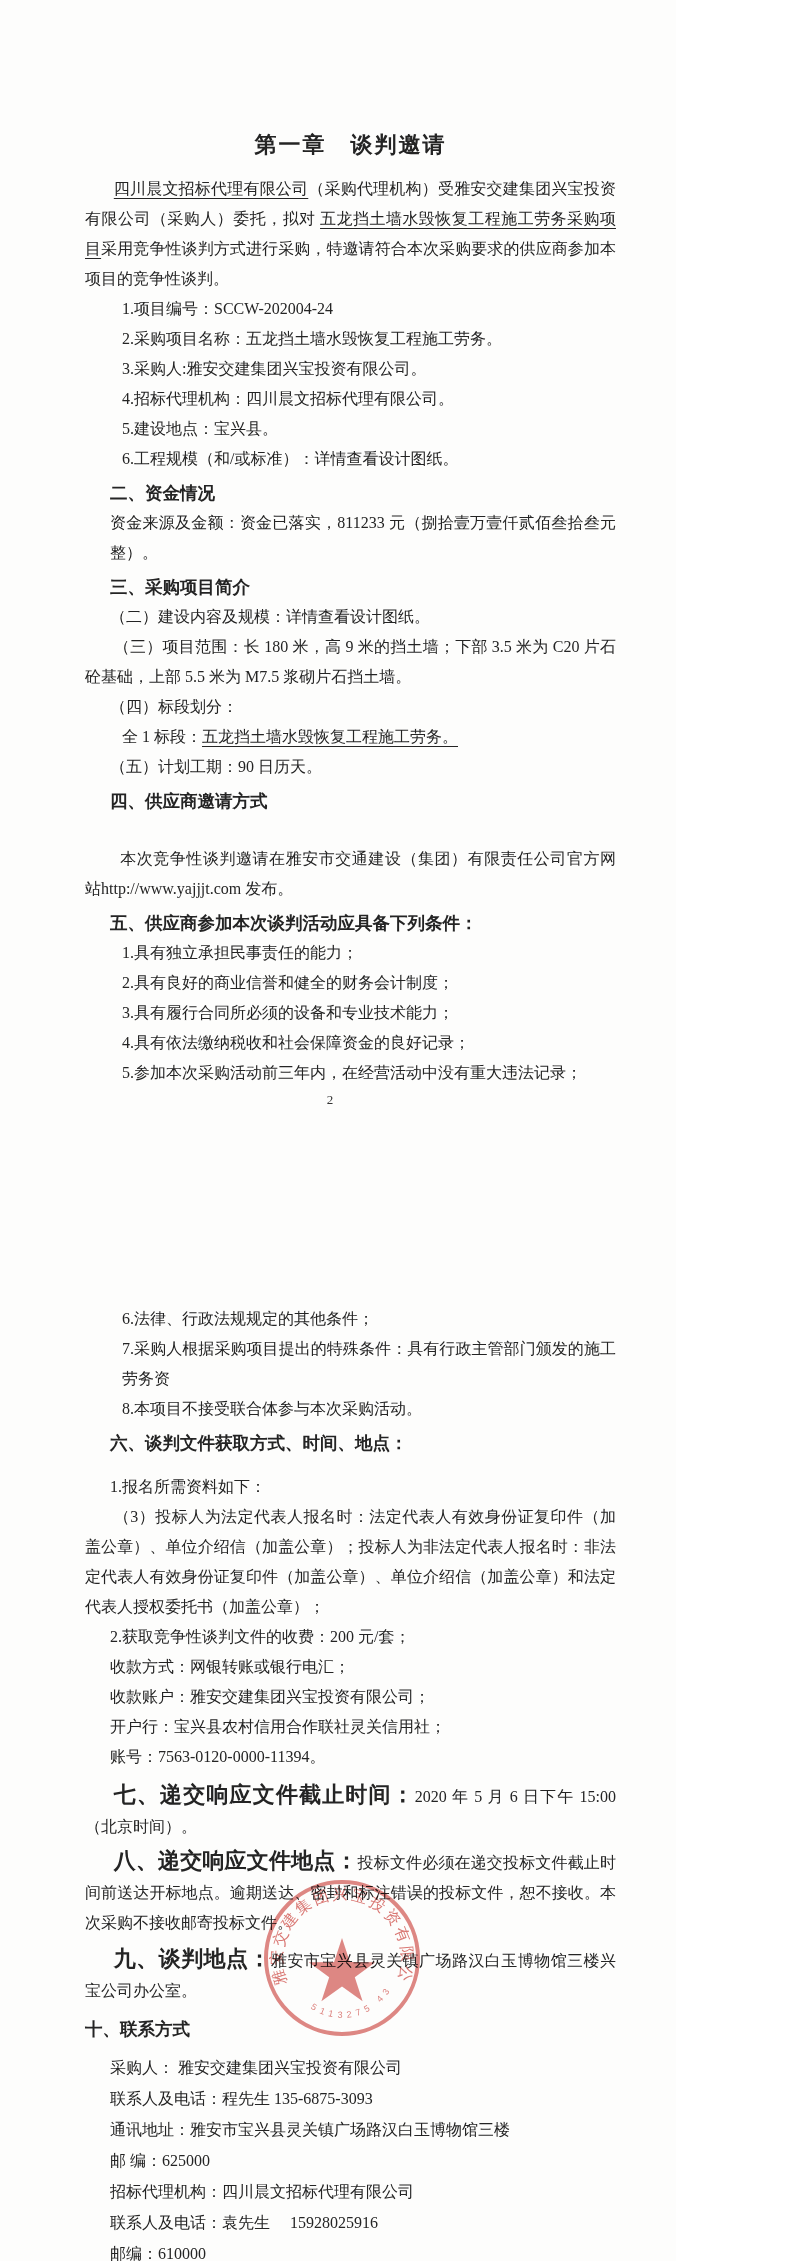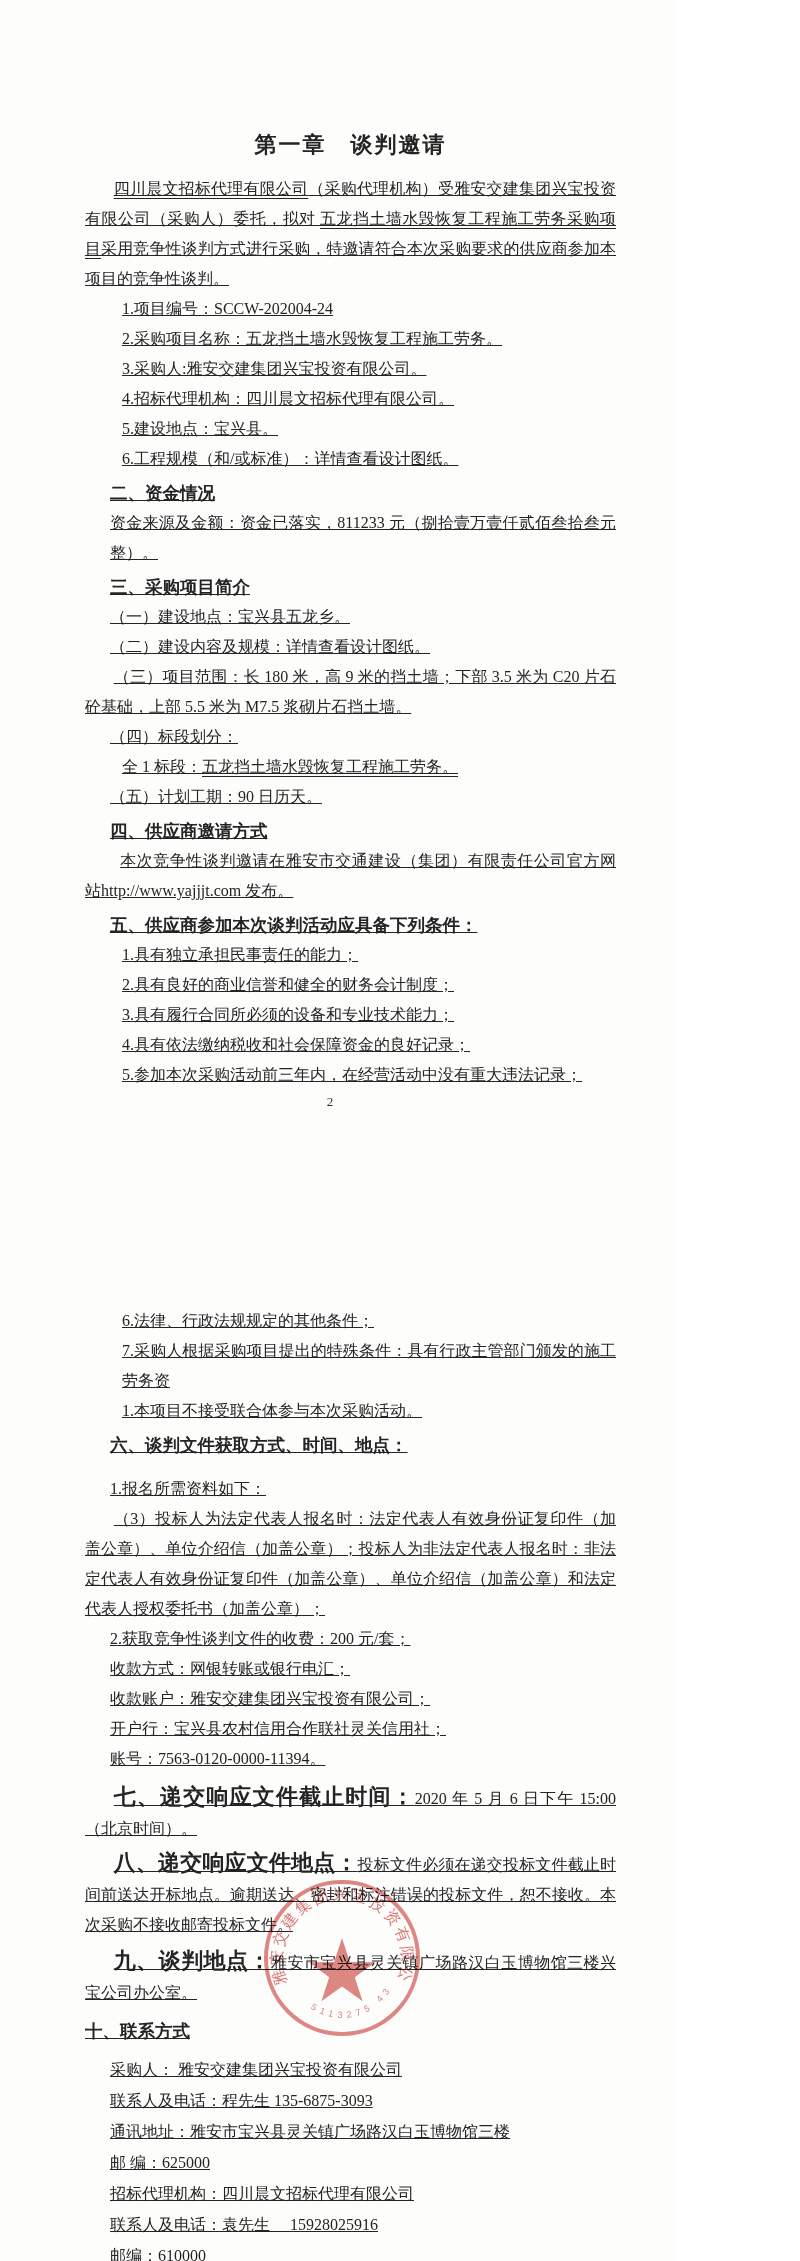--- a/index.html
+++ b/index.html
@@ -6,33 +6,33 @@
   body{width:800px;font-family:"Liberation Serif","DejaVu Serif",serif;color:#242424;}
   .page-wrap{
     position:relative;width:676px;height:2261px;background:#fdfdfc;
     box-sizing:border-box;padding:128px 60px 20px 85px;overflow:hidden;
   }
   p{margin:0;}
   .doc-title{
     font-family:"Liberation Sans","DejaVu Sans",sans-serif;font-weight:bold;
     font-size:22px;line-height:34px;text-align:center;letter-spacing:2px;
   }
-  .ln{font-size:16px;line-height:30px;text-align:justify;text-decoration:underline;}
+  .ln{font-size:16px;line-height:30px;text-align:justify;}
   .hd{
     font-family:"Liberation Sans","DejaVu Sans",sans-serif;font-weight:bold;
     font-size:17.5px;
   }
   .ihd{
     font-family:"Liberation Sans","DejaVu Sans",sans-serif;font-weight:bold;
     font-size:22px;
   }
   .i1{margin-left:25px;}
   .i2{margin-left:37px;}
   .p-ind{text-indent:1.8em;}
-  .p-ind2{text-indent:2.2em;}
+  .p-ind2{text-indent:2.2em;margin-top:28px;}
   .intro{margin-top:12px;}
   .mt4{margin-top:4px;}
   .mt6{margin-top:6px;}
   .mt8{margin-top:8px;}
   .mt14{margin-top:14px;}
   .ul{text-decoration:underline;text-underline-offset:4px;text-decoration-thickness:1px;}
   .pagenum{
     width:490px;text-align:center;font-size:13px;line-height:16px;margin-top:4px;color:#333;
   }
   .page-gap{height:196px;}
@@ -55,21 +55,20 @@
   <div class="ln i2">2.采购项目名称：五龙挡土墙水毁恢复工程施工劳务。</div>
   <div class="ln i2">3.采购人:雅安交建集团兴宝投资有限公司。</div>
   <div class="ln i2">4.招标代理机构：四川晨文招标代理有限公司。</div>
   <div class="ln i2">5.建设地点：宝兴县。</div>
   <div class="ln i2">6.工程规模（和/或标准）：详情查看设计图纸。</div>
 
   <div class="ln hd i1 mt4">二、资金情况</div>
   <div class="ln i1">资金来源及金额：资金已落实，811233 元（捌拾壹万壹仟贰佰叁拾叁元整）。</div>
 
   <div class="ln hd i1 mt4">三、采购项目简介</div>
-  <div class="ln i1">（一）建设地点：宝兴县五龙乡。</div>
   <div class="ln i1">（二）建设内容及规模：详情查看设计图纸。</div>
   <p class="ln p-ind">（三）项目范围：长 180 米，高 9 米的挡土墙；下部 3.5 米为 C20 片石砼基础，上部 5.5 米为 M7.5 浆砌片石挡土墙。</p>
   <div class="ln i1">（四）标段划分：</div>
   <div class="ln i2"><span>全 1 标段：</span><span class="ul">五龙挡土墙水毁恢复工程施工劳务。</span></div>
   <div class="ln i1">（五）计划工期：90 日历天。</div>
 
   <div class="ln hd i1 mt4">四、供应商邀请方式</div>
   <p class="ln p-ind2">本次竞争性谈判邀请在雅安市交通建设（集团）有限责任公司官方网站http://www.yajjjt.com 发布。</p>
 
   <div class="ln hd i1 mt4">五、供应商参加本次谈判活动应具备下列条件：</div>
@@ -78,21 +77,21 @@
   <div class="ln i2">3.具有履行合同所必须的设备和专业技术能力；</div>
   <div class="ln i2">4.具有依法缴纳税收和社会保障资金的良好记录；</div>
   <div class="ln i2">5.参加本次采购活动前三年内，在经营活动中没有重大违法记录；</div>
 
   <div class="pagenum">2</div>
 
   <div class="page-gap"></div>
 
   <div class="ln i2">6.法律、行政法规规定的其他条件；</div>
   <div class="ln i2">7.采购人根据采购项目提出的特殊条件：具有行政主管部门颁发的施工劳务资</div>
-  <div class="ln i2">1.本项目不接受联合体参与本次采购活动。</div>
+  <div class="ln i2">8.本项目不接受联合体参与本次采购活动。</div>
 
   <div class="ln hd i1 mt4">六、谈判文件获取方式、时间、地点：</div>
   <div class="ln i1 mt14">1.报名所需资料如下：</div>
   <p class="ln p-ind">（3）投标人为法定代表人报名时：法定代表人有效身份证复印件（加盖公章）、单位介绍信（加盖公章）；投标人为非法定代表人报名时：非法定代表人有效身份证复印件（加盖公章）、单位介绍信（加盖公章）和法定代表人授权委托书（加盖公章）；</p>
   <div class="ln i1">2.获取竞争性谈判文件的收费：200 元/套；</div>
   <div class="ln i1">收款方式：网银转账或银行电汇；</div>
   <div class="ln i1">收款账户：雅安交建集团兴宝投资有限公司；</div>
   <div class="ln i1">开户行：宝兴县农村信用合作联社灵关信用社；</div>
   <div class="ln i1">账号：7563-0120-0000-11394。</div>
 

